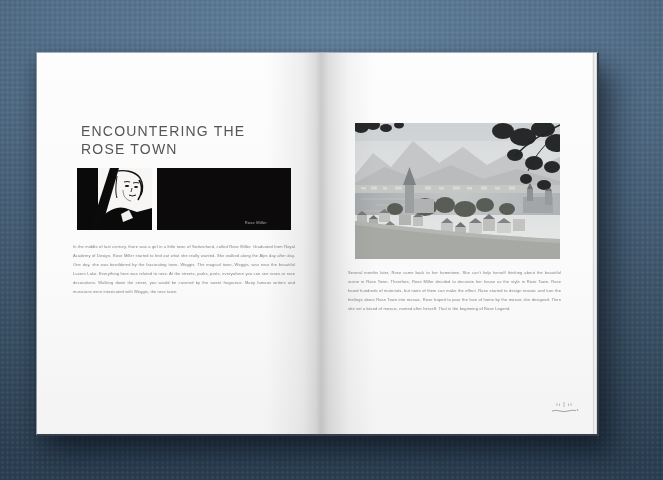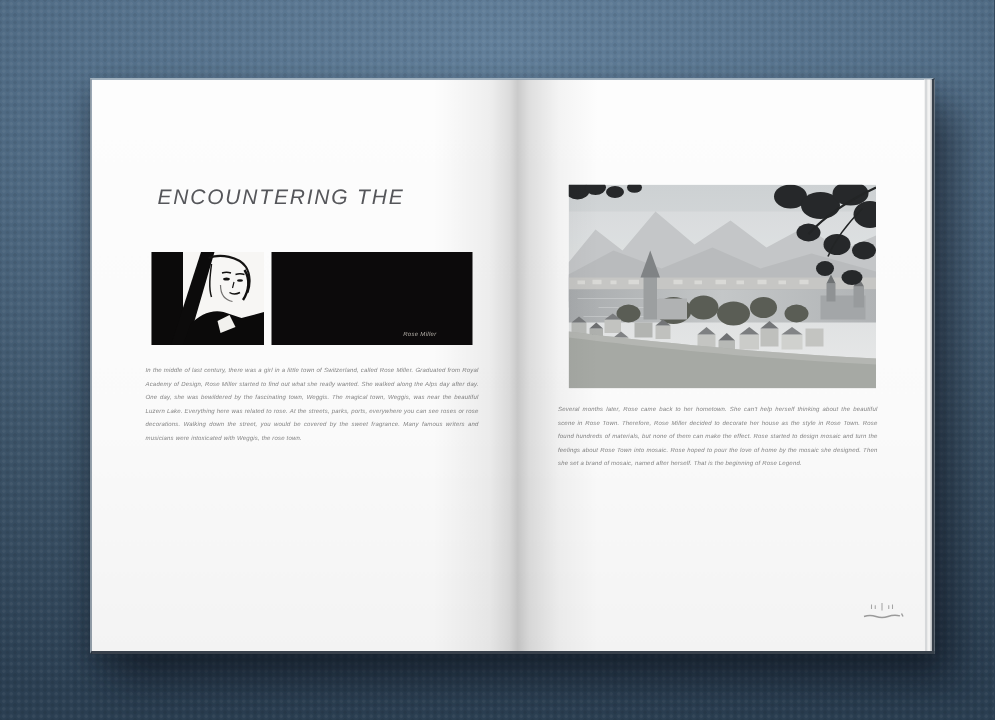--- a/index.html
+++ b/index.html
@@ -10,28 +10,27 @@
   }
   .stage .texture{
     position:absolute;inset:0;pointer-events:none;
     background-image:
       radial-gradient(rgba(255,255,255,0.05) 1px, transparent 1.3px),
       radial-gradient(rgba(0,0,0,0.07) 1px, transparent 1.3px);
     background-size:5px 5px,5px 5px;
     background-position:0 0,2.5px 2.5px;
   }
   .book{
-    position:absolute;left:60px;top:52px;width:560px;height:381px;
+    position:absolute;left:36px;top:52px;width:560px;height:381px;
     background:linear-gradient(180deg,#fdfdfd 0%,#fafafa 60%,#f3f3f3 100%);
     border-top:1px solid #9fb0bd;
     border-left:1px solid #8e9aa5;
     border-right:2px solid rgba(22,32,44,0.85);
     border-bottom:2px solid rgba(22,32,44,0.85);
     box-shadow:16px 20px 26px rgba(8,14,22,0.45), 0 8px 16px rgba(8,14,22,0.35);
-    font-style:italic;
   }
   .page-edge-right{
     position:absolute;right:0;top:0;width:5px;height:100%;
     background:repeating-linear-gradient(90deg,#f2f2f2 0 1px,#d6d8da 1px 2px,#e9eaea 2px 3px);
   }
   .gutter{
     position:absolute;left:228px;top:0;width:110px;height:100%;pointer-events:none;
     background:linear-gradient(90deg,rgba(0,0,0,0) 0%,rgba(0,0,0,0.06) 34%,rgba(0,0,0,0.13) 46%,rgba(0,0,0,0.20) 51%,rgba(0,0,0,0.12) 58%,rgba(0,0,0,0.04) 76%,rgba(0,0,0,0) 100%);
   }
   .page{position:absolute;top:0;height:100%;}
@@ -65,20 +64,21 @@
 <body>
 
 <div class="stage">
   <div class="texture"></div>
 
   <div class="book">
 
     <div class="page page-left">
       <div class="headline">
         <div>ENCOUNTERING THE</div>
+        <div>ROSE TOWN</div>
       </div>
 
       <div class="panel portrait">
         <svg width="75" height="62" viewBox="0 0 75 62">
           <rect width="75" height="62" fill="#f7f6f4"></rect>
           <rect width="21" height="62" fill="#0b0a0a"></rect>
           <polygon points="33,0 42,0 24,62 13,62" fill="#0c0b0b"></polygon>
           <path d="M38,4 C46,1 58,3 63,10 C66,15 66,22 64,27" stroke="#141312" stroke-width="1.4" fill="none"></path>
           <path d="M62,12 C66,18 65,26 61,32" stroke="#100f0e" stroke-width="1.6" fill="none"></path>
           <path d="M40,8 C39,16 38,24 40,30" stroke="#141312" stroke-width="1" fill="none"></path>

